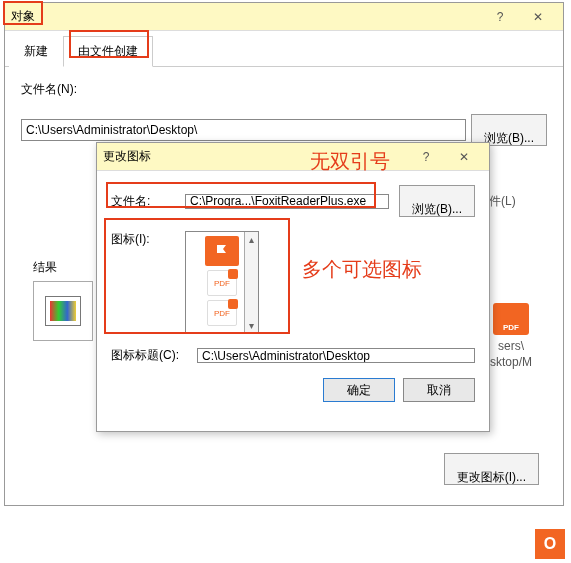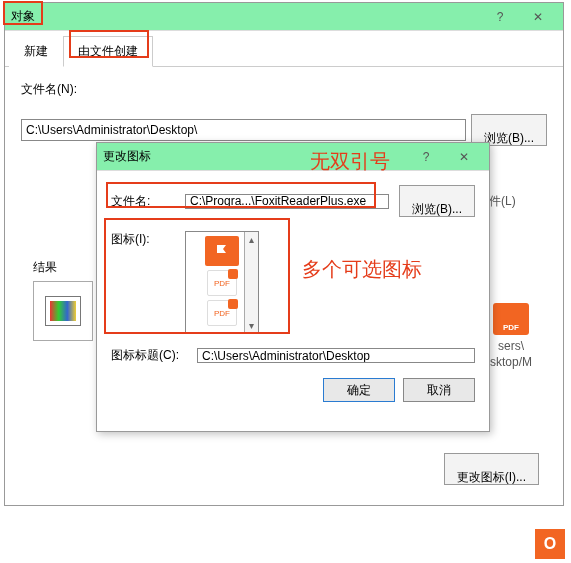--- a/index.html
+++ b/index.html
@@ -1,19 +1,19 @@
 <!DOCTYPE html>
 <html><head>
 <meta charset="utf-8">
 <style>
 *{box-sizing:border-box;margin:0;padding:0;font-family:"Microsoft YaHei","Segoe UI",sans-serif;font-size:12px}
 body{width:571px;height:563px;background:#fff;position:relative;overflow:hidden}
 .dlg{position:absolute;background:#fff;border:1px solid #999}
 .dlg1{left:4px;top:2px;width:560px;height:504px}
-.titlebar{height:28px;display:flex;align-items:center;padding:0 6px;background:#86efac;border-bottom:1px solid #ddd}
+.titlebar{height:28px;display:flex;align-items:center;padding:0 6px;background:#fef9c3;border-bottom:1px solid #ddd}
 .titlebar .ttl{flex:1}
 .titlebar .hbtn{width:38px;height:26px;display:flex;align-items:center;justify-content:center;color:#555}
 .tabs{display:flex;gap:0;padding:4px 4px 0 4px;border-bottom:1px solid #ccc}
 .tab{padding:6px 14px;border:1px solid transparent;position:relative;top:1px;background:#fff}
 .tab.active{border:1px solid #ccc;border-bottom:1px solid #fff}
 .body1{padding:14px 16px}
 .lbl{margin-bottom:16px;display:block}
 .row{display:flex;gap:5px;align-items:center;margin-bottom:10px}
 .inp{border:1px solid #888;height:22px;padding:2px 4px;background:#fff;flex:1}
 .btn{border:1px solid #999;background:#f3f3f3;padding:15px 12px;height:24px}

